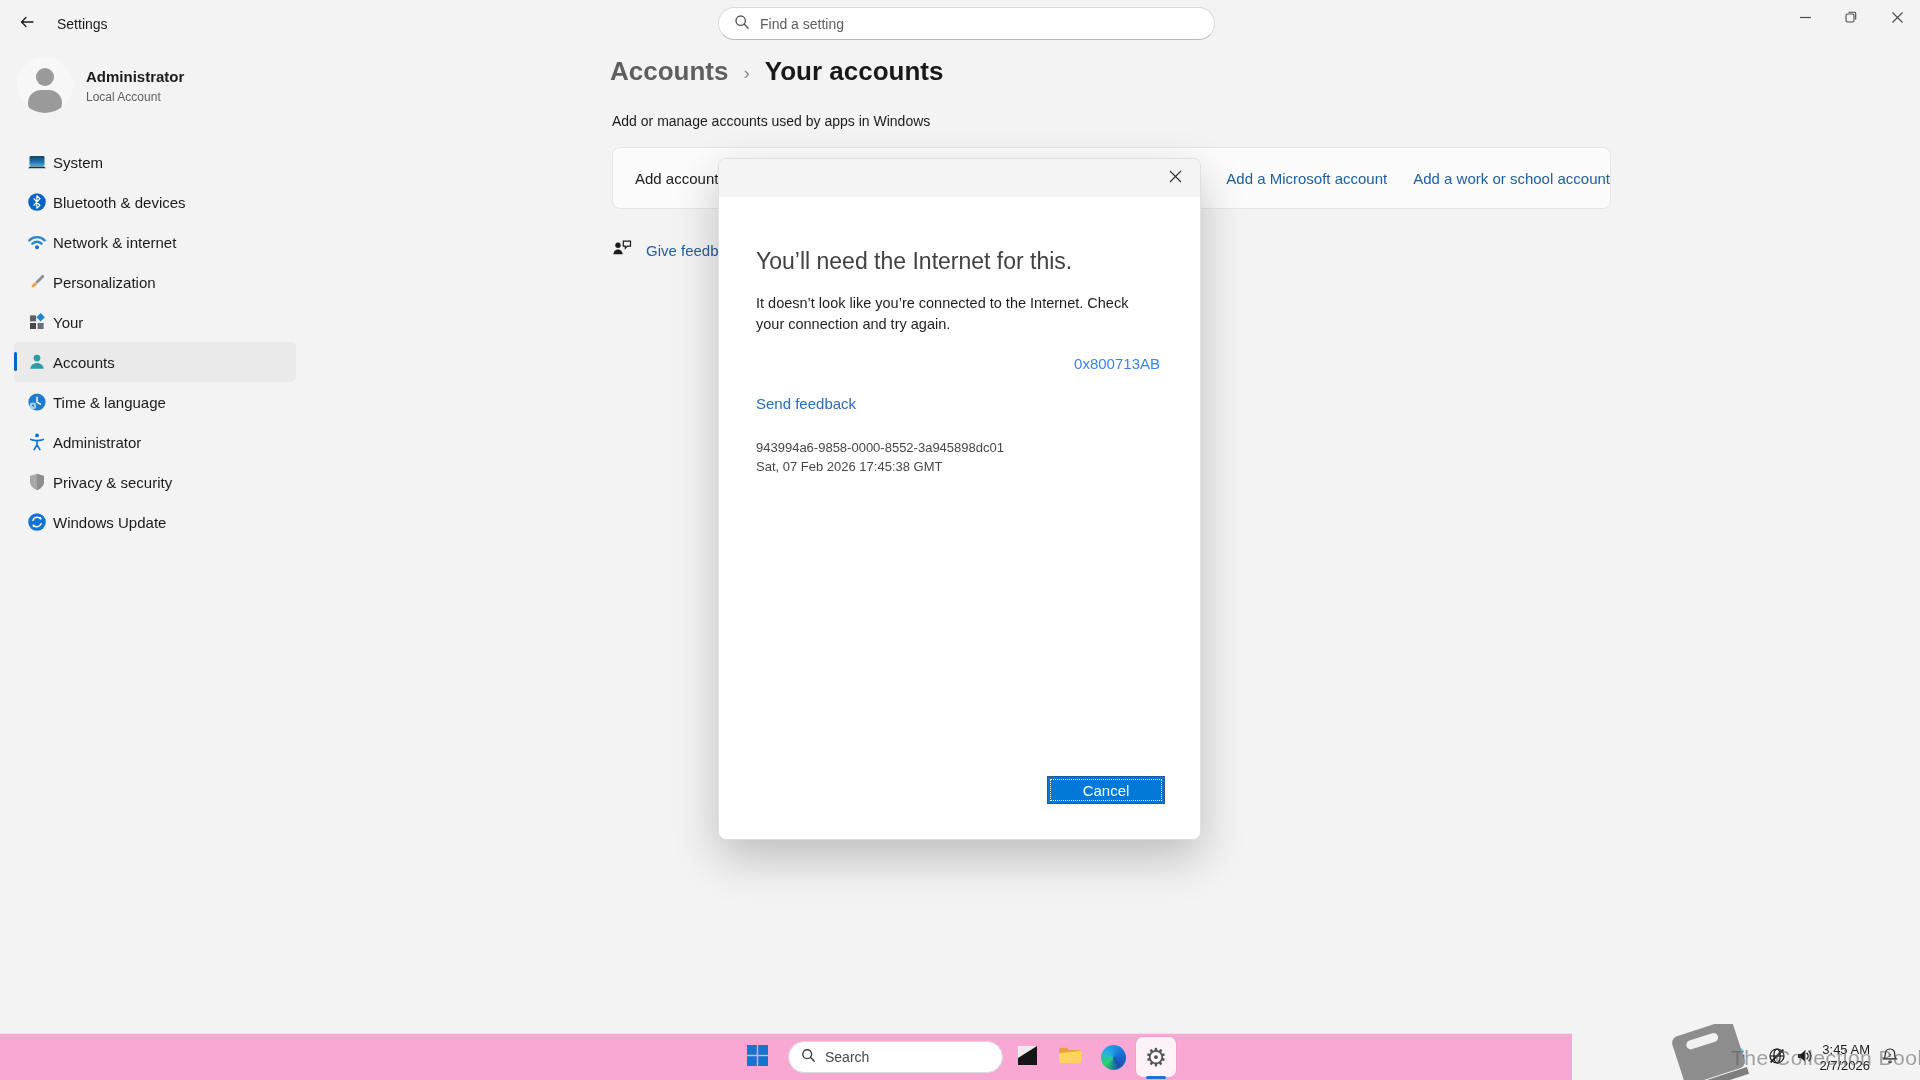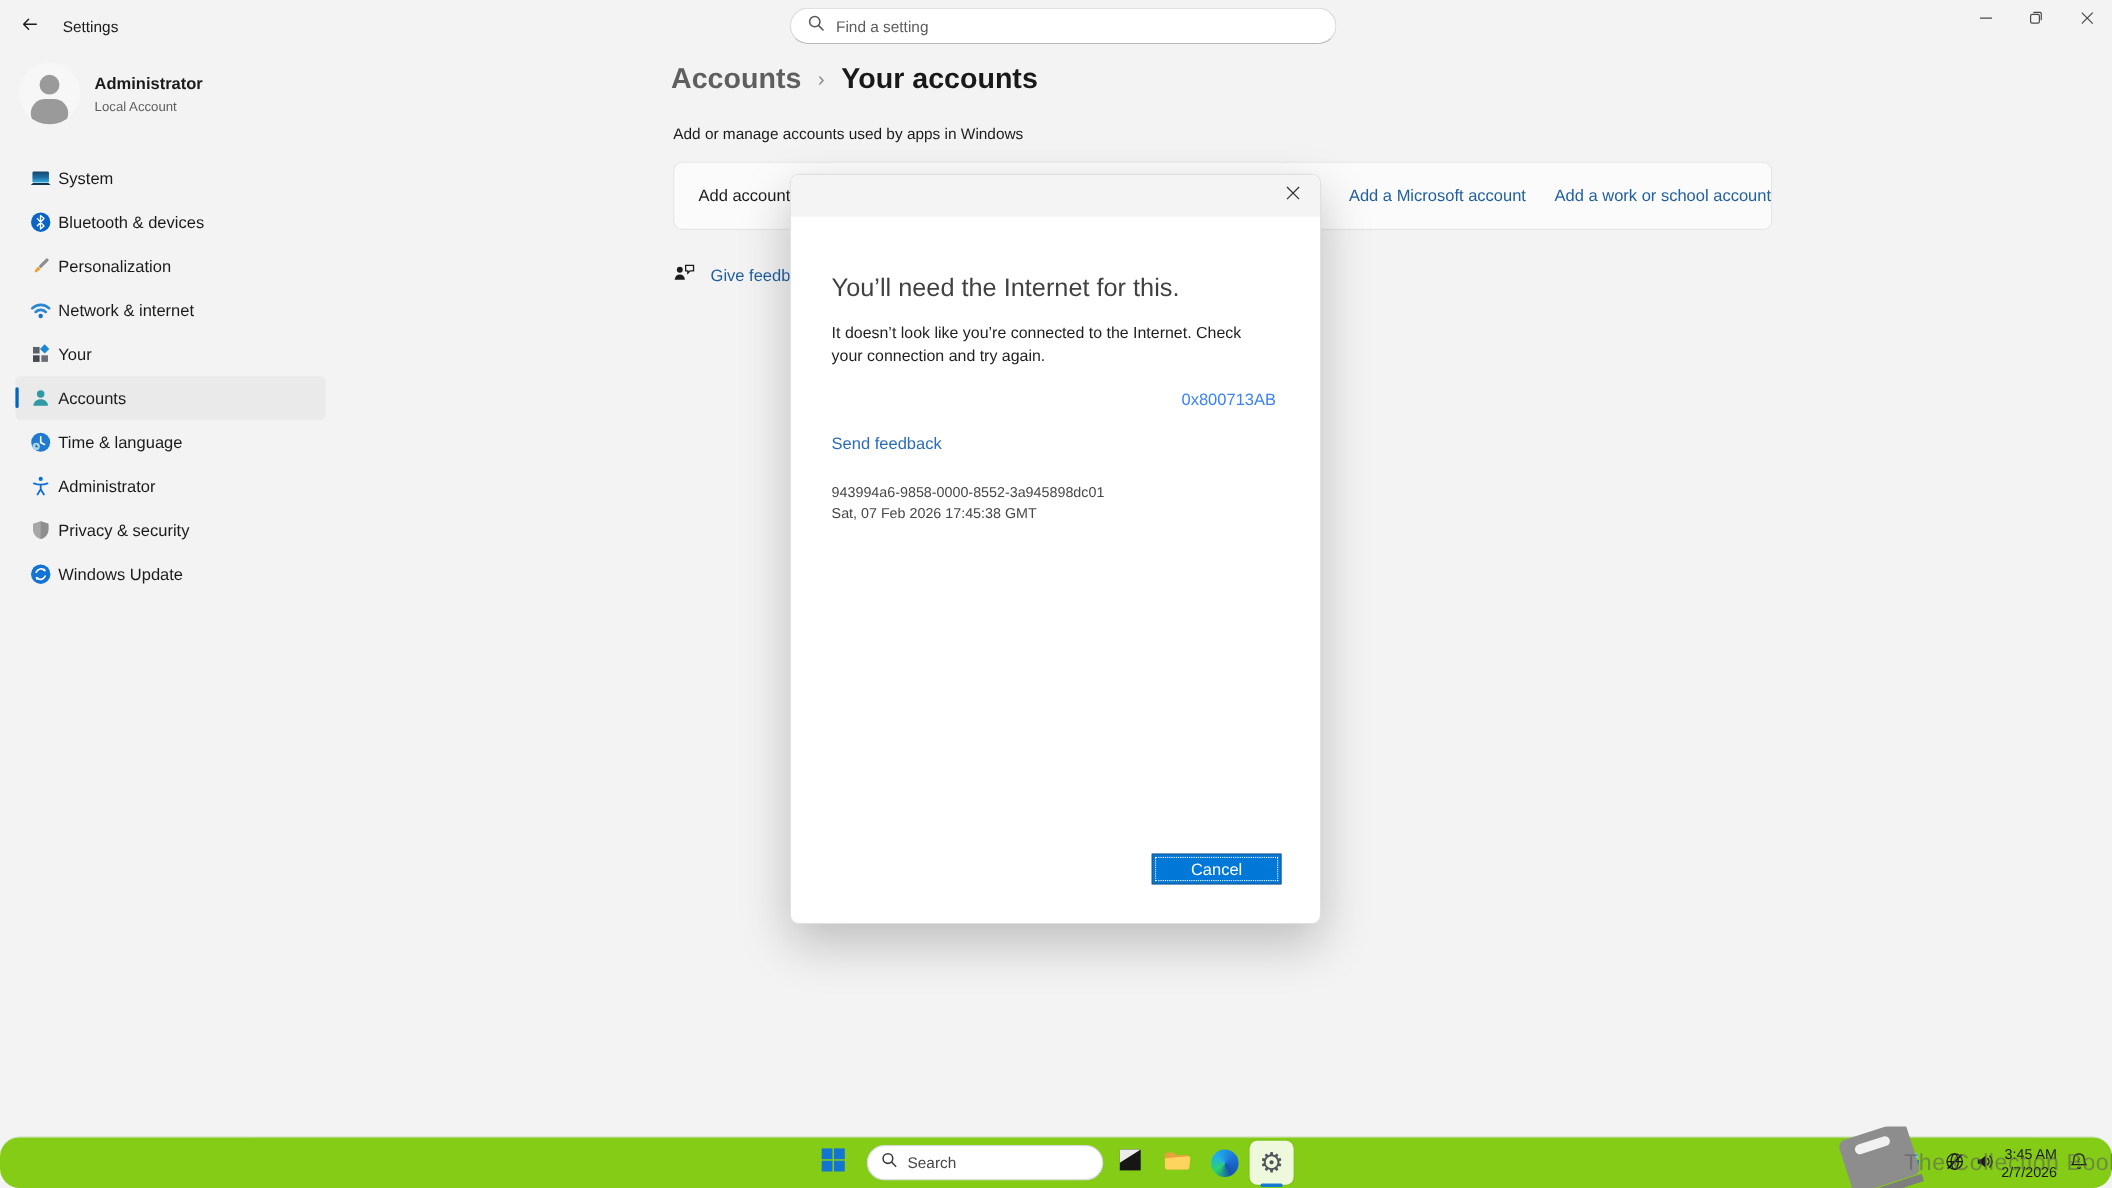--- a/index.html
+++ b/index.html
@@ -52,21 +52,21 @@
   .dialog-body { padding:0 40px 0 37px; }
   .dialog-title { margin-top:51px; font-size:23px; font-weight:300; color:#414141; white-space:nowrap; }
   .dialog-msg { margin-top:18px; width:422px; font-size:14.5px; line-height:21px; color:#1f1f1f; white-space:pre-line; }
   .dialog-code { margin-top:20px; font-size:15px; color:#3b82f6;text-align:right; }
   .dialog-send { margin-top:23px; font-size:15px; color:#2b6cb8; cursor:pointer; }
   .dialog-guid { margin-top:26px; font-size:13px; color:#474747; line-height:19px; }
   .dialog-date { font-size:13px; color:#474747; line-height:19px; }
   .cancel-btn { position:absolute; left:328px; top:617px; width:118px; height:28px; background:#0078d7; border:1px solid #26598f; outline:1px dotted #ffffff; outline-offset:-4px; color:#ffffff; font-size:15px; font-family:"Liberation Sans",sans-serif; display:flex; align-items:center; justify-content:center; cursor:pointer; }
 
   
-  .taskbar { position:absolute; left:0; top:1033px; width:1920px; height:47px; background:#84cc16; border-top:1px solid #e1e4ea; z-index:4;border-radius:18px; }
+  .taskbar { position:absolute; left:0; top:1033px; width:1572px; height:47px; background:#f9a8d4; border-top:1px solid #e1e4ea; z-index:4; }
   .tb-cell { position:absolute; top:3px; width:40px; height:40px; display:flex; align-items:center; justify-content:center; border-radius:7px; cursor:pointer; }
   .tb-cell.active { background:rgba(255,255,255,.85); box-shadow:0 0 0 1px rgba(0,0,0,.04); }
   .tb-underline { position:absolute; left:50%; transform:translateX(-50%); bottom:1px; width:20px; height:3.5px; border-radius:2px; background:#1778d2; }
   .tb-search { position:absolute; left:788px; top:7px; width:215px; height:32px; background:#ffffff; border:1px solid #d8dadd; border-radius:16px; display:flex; align-items:center; gap:9px; padding-left:12px; cursor:pointer; }
   .tb-search .ph { font-size:14px; color:#474747; }
   .edge-circle { width:25px; height:25px; border-radius:50%; background:conic-gradient(from 230deg, #2bd36c, #22b0e6 22%, #1b6ed6 55%, #1553ad 78%, #2bd36c); }
   .gear-glyph { font-size:25px; color:#4e565e; line-height:1; }
   .tray-cell { position:absolute; top:8px; width:26px; height:32px; display:flex; align-items:center; justify-content:center; cursor:pointer; z-index:6; }
   .tb-clock { position:absolute; left:1814px; top:8px; width:56px; text-align:right; font-size:13px; line-height:15.5px; color:#1b1b1b; cursor:pointer; z-index:6; }
 
@@ -146,38 +146,38 @@
       <span class="nico">
           <svg width="20" height="20" viewBox="0 0 20 20">
             <circle cx="10" cy="10" r="8.8" fill="#0a64c8"></circle>
             <path d="M6.6 6.3 13 13.4 9.8 16.2V3.8L13 6.6 6.6 13.7" stroke="#ffffff" stroke-width="1.2" fill="none" stroke-linejoin="round"></path>
           </svg>
         </span>
       <span class="nlabel">Bluetooth &amp; devices</span>
     </div>
     <div class="nav-item">
       <span class="nico">
+          <svg width="20" height="20" viewBox="0 0 20 20" fill="none">
+            <path d="M2.3 8.3a11 11 0 0 1 15.4 0" stroke="#2c86d0" stroke-width="2.4" stroke-linecap="round"></path>
+            <path d="M5.4 11.6a6.6 6.6 0 0 1 9.2 0" stroke="#2c86d0" stroke-width="2.4" stroke-linecap="round"></path>
+            <circle cx="10" cy="15.3" r="2" fill="#1b6fc4"></circle>
+          </svg>
+        </span>
+      <span class="nlabel">Network &amp; internet</span>
+    </div>
+    <div class="nav-item">
+      <span class="nico">
           <svg width="20" height="20" viewBox="0 0 20 20">
             <g transform="rotate(45 10 10)">
               <rect x="8.6" y="0.5" width="2.9" height="11" rx="1.3" fill="#8a8f94"></rect>
               <path d="M8.5 11.8h3.2l-.4 4.4c-.1 1.4-2.3 1.4-2.4 0z" fill="#f49f33"></path>
             </g>
           </svg>
         </span>
       <span class="nlabel">Personalization</span>
-    </div>
-    <div class="nav-item">
-      <span class="nico">
-          <svg width="20" height="20" viewBox="0 0 20 20" fill="none">
-            <path d="M2.3 8.3a11 11 0 0 1 15.4 0" stroke="#2c86d0" stroke-width="2.4" stroke-linecap="round"></path>
-            <path d="M5.4 11.6a6.6 6.6 0 0 1 9.2 0" stroke="#2c86d0" stroke-width="2.4" stroke-linecap="round"></path>
-            <circle cx="10" cy="15.3" r="2" fill="#1b6fc4"></circle>
-          </svg>
-        </span>
-      <span class="nlabel">Network &amp; internet</span>
     </div>
     <div class="nav-item">
       <span class="nico">
           <svg width="20" height="20" viewBox="0 0 20 20">
             <rect x="3" y="3.4" width="6" height="6" fill="#5c6167"></rect>
             <rect x="3" y="11" width="6" height="6" fill="#454a50"></rect>
             <rect x="10.6" y="11" width="6" height="6" fill="#6a6f75"></rect>
             <rect x="10.6" y="2.2" width="6" height="6" transform="rotate(45 13.6 5.2)" fill="#1b87d4"></rect>
           </svg>
         </span>

